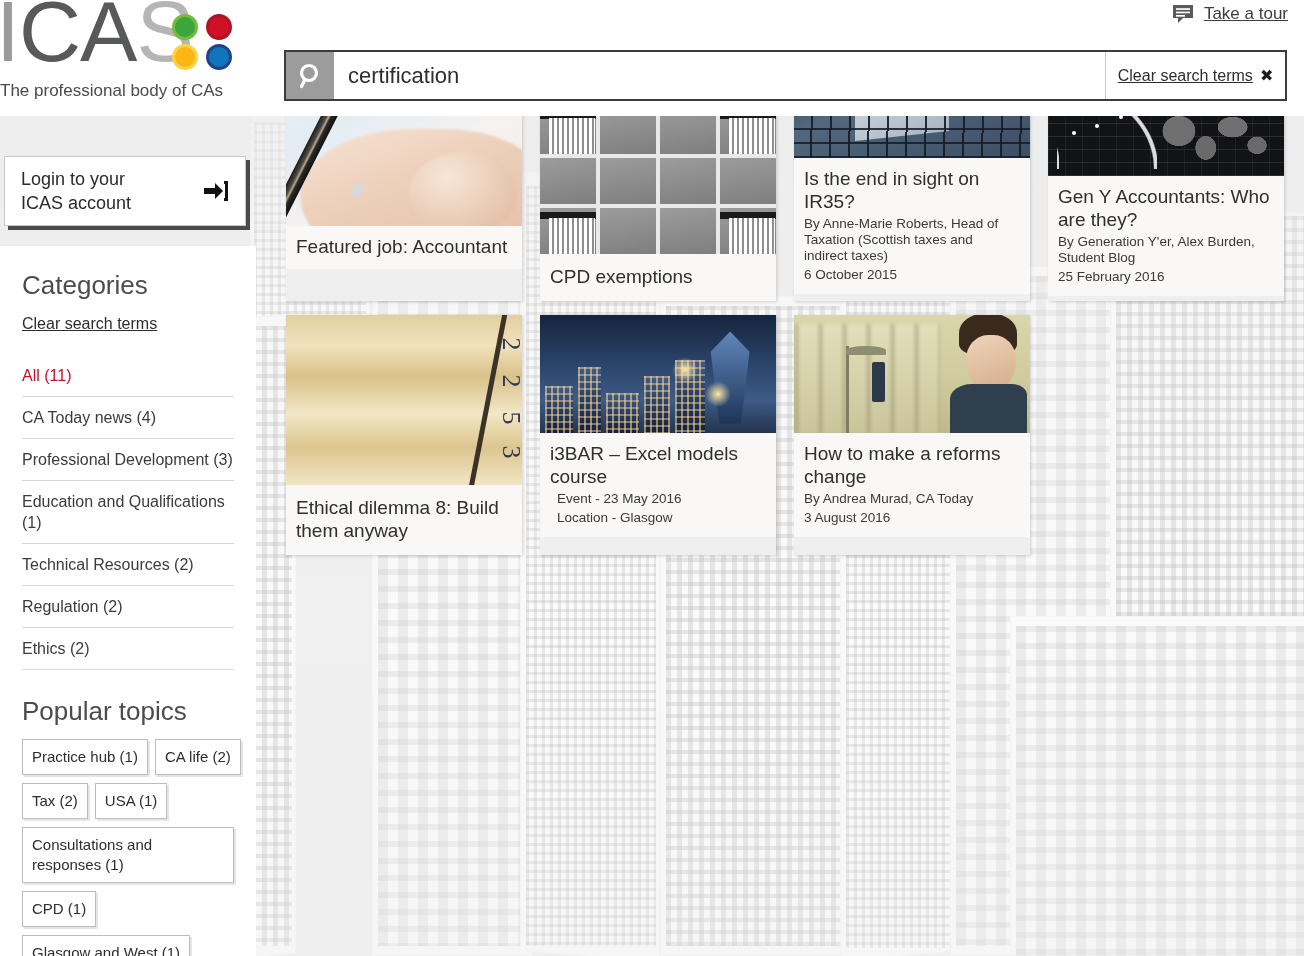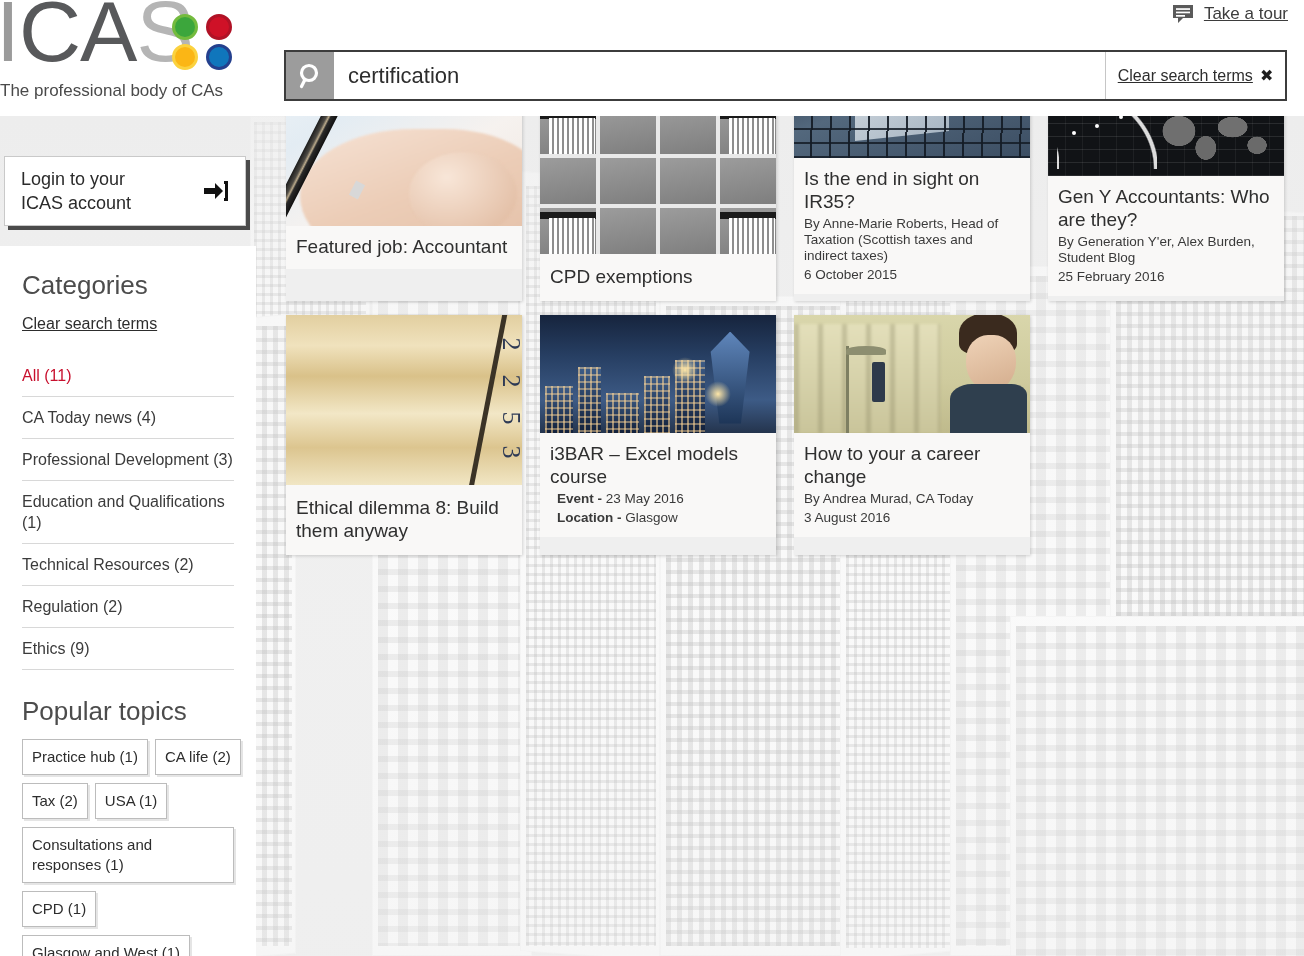--- a/index.html
+++ b/index.html
@@ -179,21 +179,21 @@
     box-shadow: 1px 1px 3px rgba(0,0,0,0.16);
     cursor: pointer;
   }
   .card .thumb { width: 100%; display: block; position: relative; overflow: hidden; }
   .card .cap {
     background: rgba(249,248,247,0.90); padding: 9px 10px 11px 10px;
   }
   .card .cap.tight { padding: 11px 10px 13px 10px; }
   .c-title { font-size: 19px; color: #2f2f2f; line-height: 23px; }
   .c-meta  { font-size: 13.5px; color: #3a3a3a; line-height: 16px; margin-top: 3px; }
-  .c-meta b { font-weight: 700; padding-left: 7px; }
+  .c-meta b { font-weight: 400; padding-left: 7px; }
 
   
   .t-pen { height: 168px; background: linear-gradient(150deg,#eef3f7 0%,#e3ecf3 30%,#f6f2ef 62%,#efe6df 100%); }
   .t-pen .hand {
     position: absolute; left: 6%; top: 42%; width: 104%; height: 86%;
     border-radius: 52% 46% 40% 60%;
     background: linear-gradient(160deg,#f6e2d4 0%,#eccdb7 45%,#e2bda4 100%);
     filter: blur(1.2px);
   }
   .t-pen .knuck {
@@ -536,21 +536,21 @@
   <div class="side-panel">
     <div class="panel-h">Categories</div>
     <a class="side-clear">Clear search terms</a>
     <div class="cat-list">
         <div class="cat-item active">All (11)</div>
         <div class="cat-item">CA Today news (4)</div>
         <div class="cat-item">Professional Development (3)</div>
         <div class="cat-item">Education and Qualifications (1)</div>
         <div class="cat-item">Technical Resources (2)</div>
         <div class="cat-item">Regulation (2)</div>
-        <div class="cat-item">Ethics (9)</div>
+        <div class="cat-item">Ethics (2)</div>
       </div>
 
     <div class="topics-h">Popular topics</div>
     <div class="tag-wrap">
         <div class="tag">Practice hub (1)</div>
         <div class="tag">CA life (2)</div>
         <div class="tag">Tax (2)</div>
         <div class="tag">USA (1)</div>
         <div class="tag w-full">Consultations and responses (1)</div>
         <div class="tag">CPD (1)</div>
@@ -675,19 +675,19 @@
       <div class="bldg"></div>
         <div class="lamp"></div>
         <div class="sign"></div>
       <div class="man">
         <div class="m-hair"></div>
           <div class="m-face"></div>
           <div class="m-body"></div>
       </div>
     </div>
     <div class="cap">
-      <div class="c-title">How to your a career change</div>
+      <div class="c-title">How to make a reforms change</div>
       <div class="c-meta">By Andrea Murad, CA Today</div>
       <div class="c-meta">3 August 2016</div>
     </div>
   </div>
 
 </div>
 
 </body></html>

